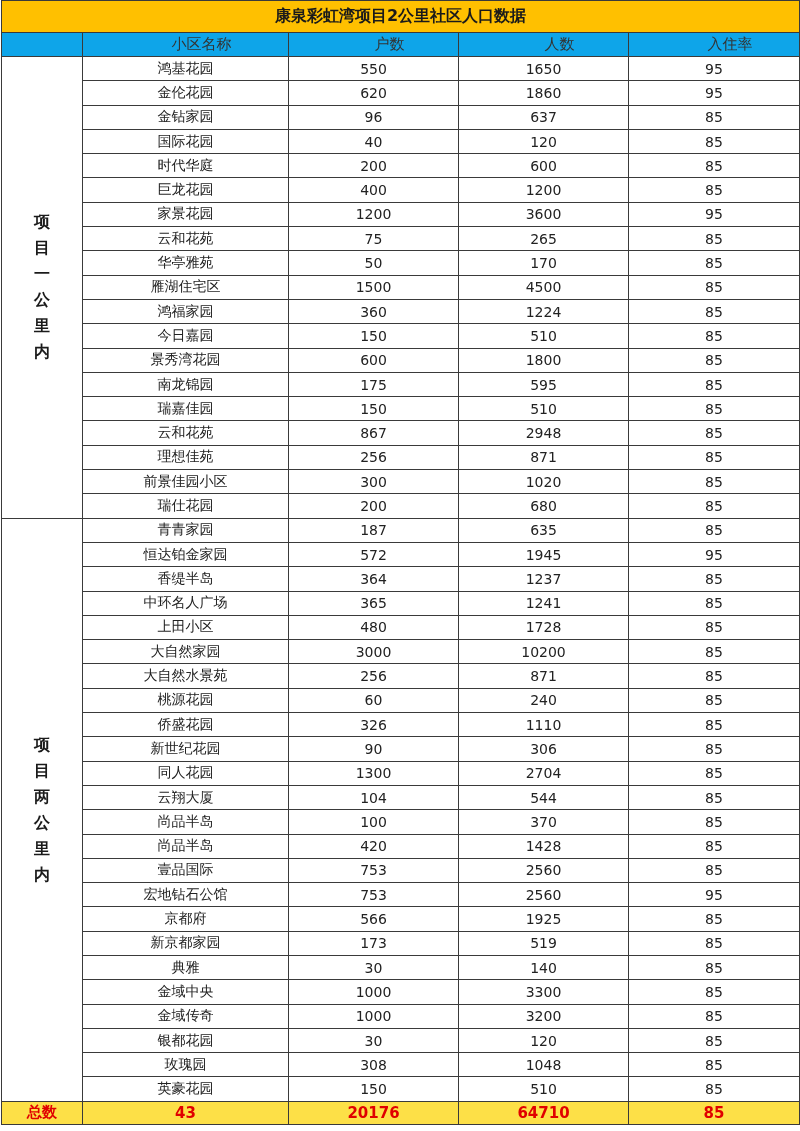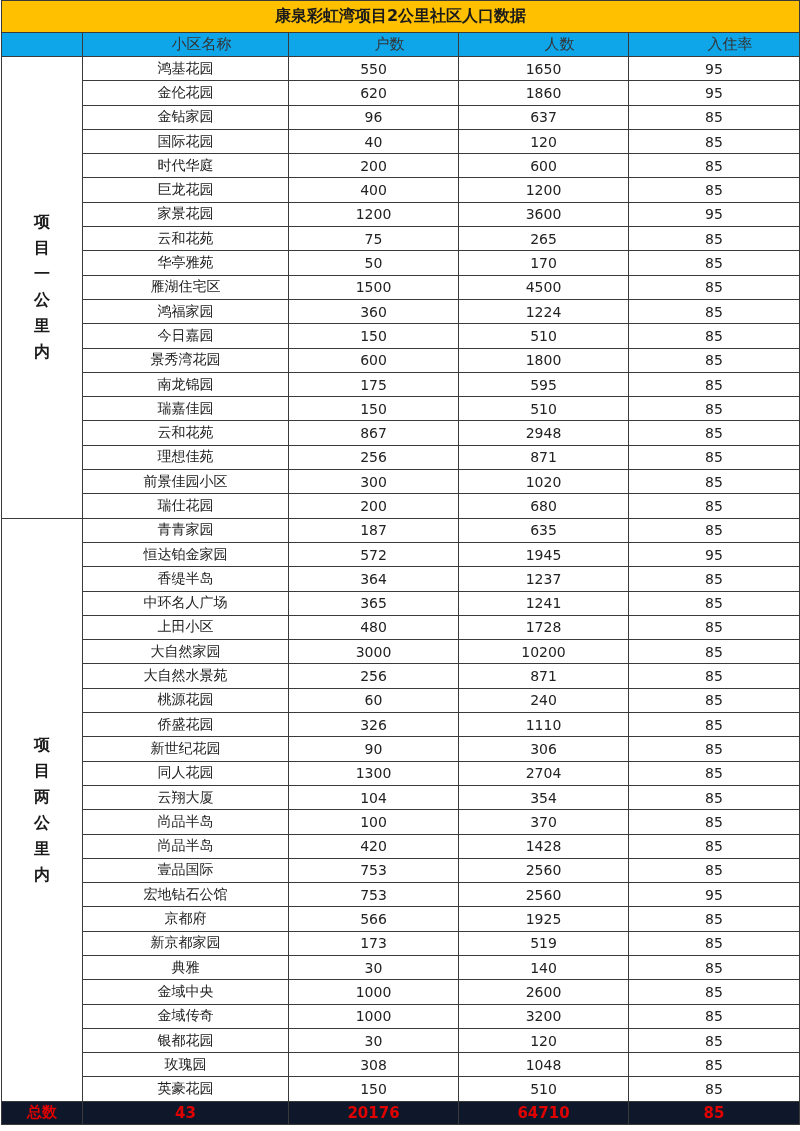--- a/index.html
+++ b/index.html
@@ -41,21 +41,21 @@
     font-size: 16px;
     color: #1a1a1a;
     line-height: 26px;
   }
   td.group-cell span { display: inline-block; width: 1em; white-space: normal; word-break: break-all; }
   tr.total-row td {
     height: 22px;
     color: #e00000;
     font-weight: bold;
     font-size: 15px;
-    background: #0f172a;
+    background: #fde047;
   }
 </style>
 </head>
 <body>
 
 <table class="sheet">
   <colgroup>
     <col style="width:81px">
     <col style="width:206px">
     <col style="width:170px">
@@ -253,21 +253,21 @@
       </tr>
       <tr class="data-row">
         <td>同人花园</td>
         <td>1300</td>
         <td>2704</td>
         <td>85</td>
       </tr>
       <tr class="data-row">
         <td>云翔大厦</td>
         <td>104</td>
-        <td>354</td>
+        <td>544</td>
         <td>85</td>
       </tr>
       <tr class="data-row">
         <td>尚品半岛</td>
         <td>100</td>
         <td>370</td>
         <td>85</td>
       </tr>
       <tr class="data-row">
         <td>尚品半岛</td>
@@ -301,21 +301,21 @@
       </tr>
       <tr class="data-row">
         <td>典雅</td>
         <td>30</td>
         <td>140</td>
         <td>85</td>
       </tr>
       <tr class="data-row">
         <td>金域中央</td>
         <td>1000</td>
-        <td>2600</td>
+        <td>3300</td>
         <td>85</td>
       </tr>
       <tr class="data-row">
         <td>金域传奇</td>
         <td>1000</td>
         <td>3200</td>
         <td>85</td>
       </tr>
       <tr class="data-row">
         <td>银都花园</td>

